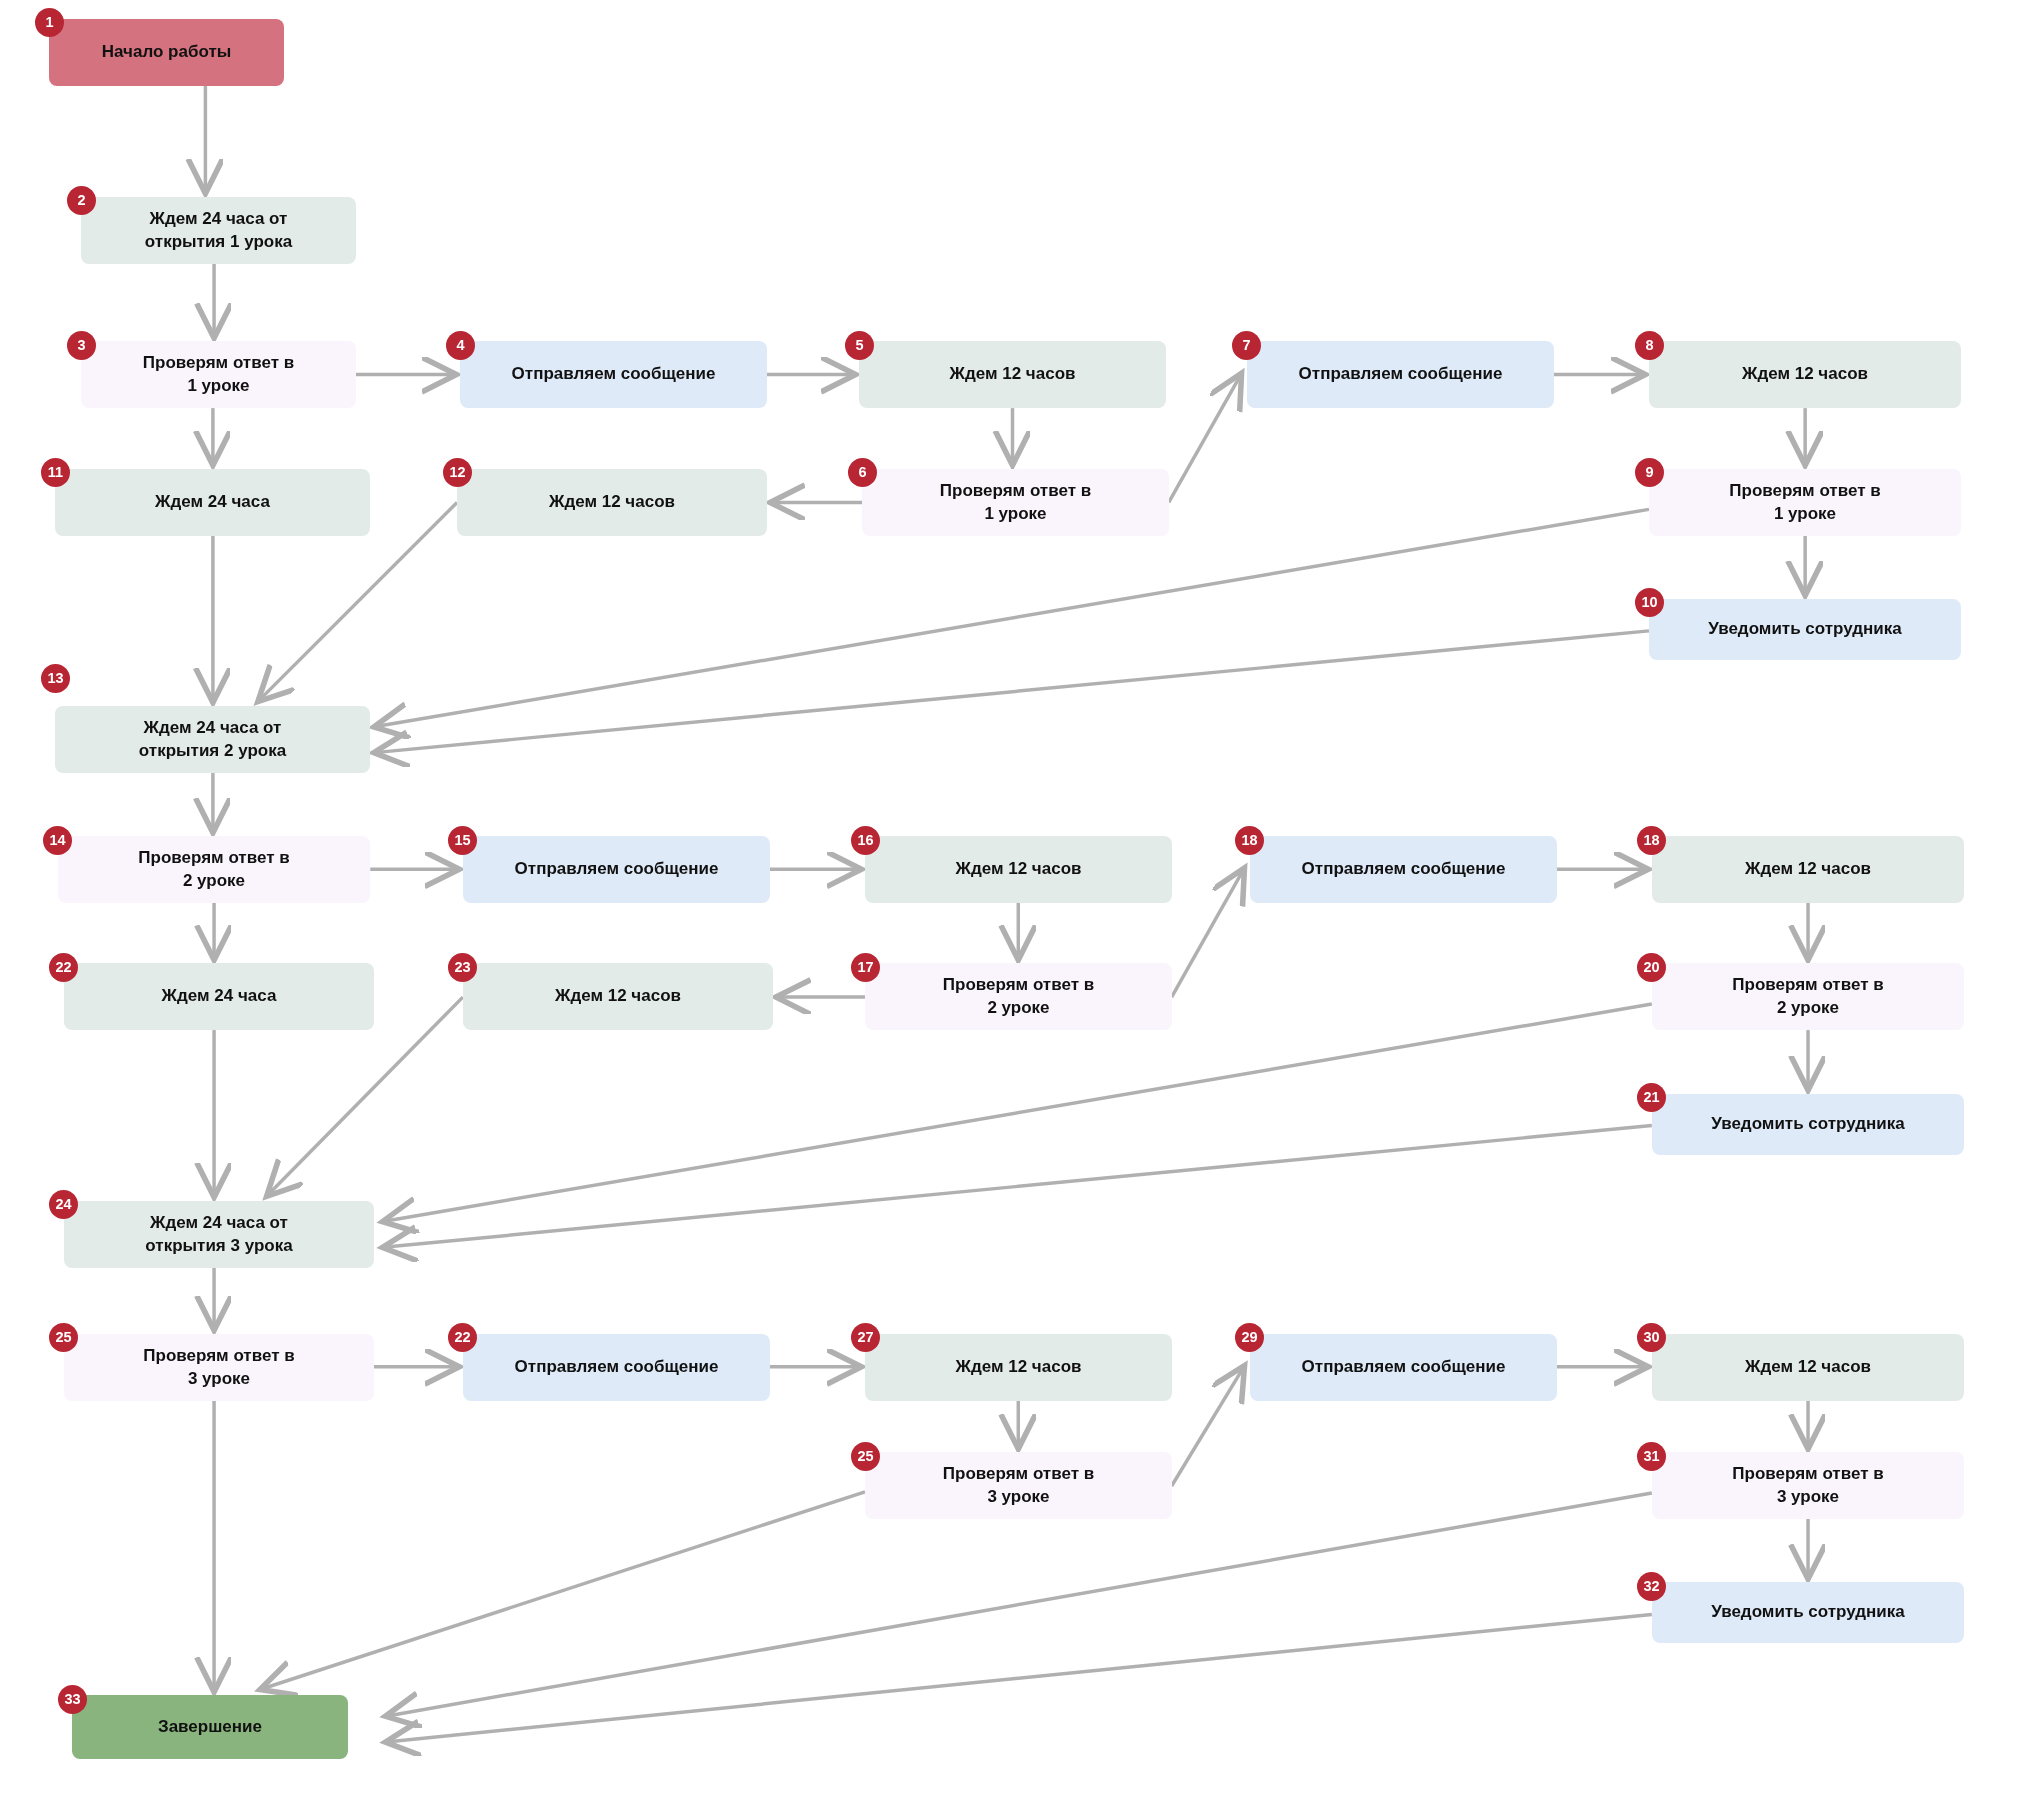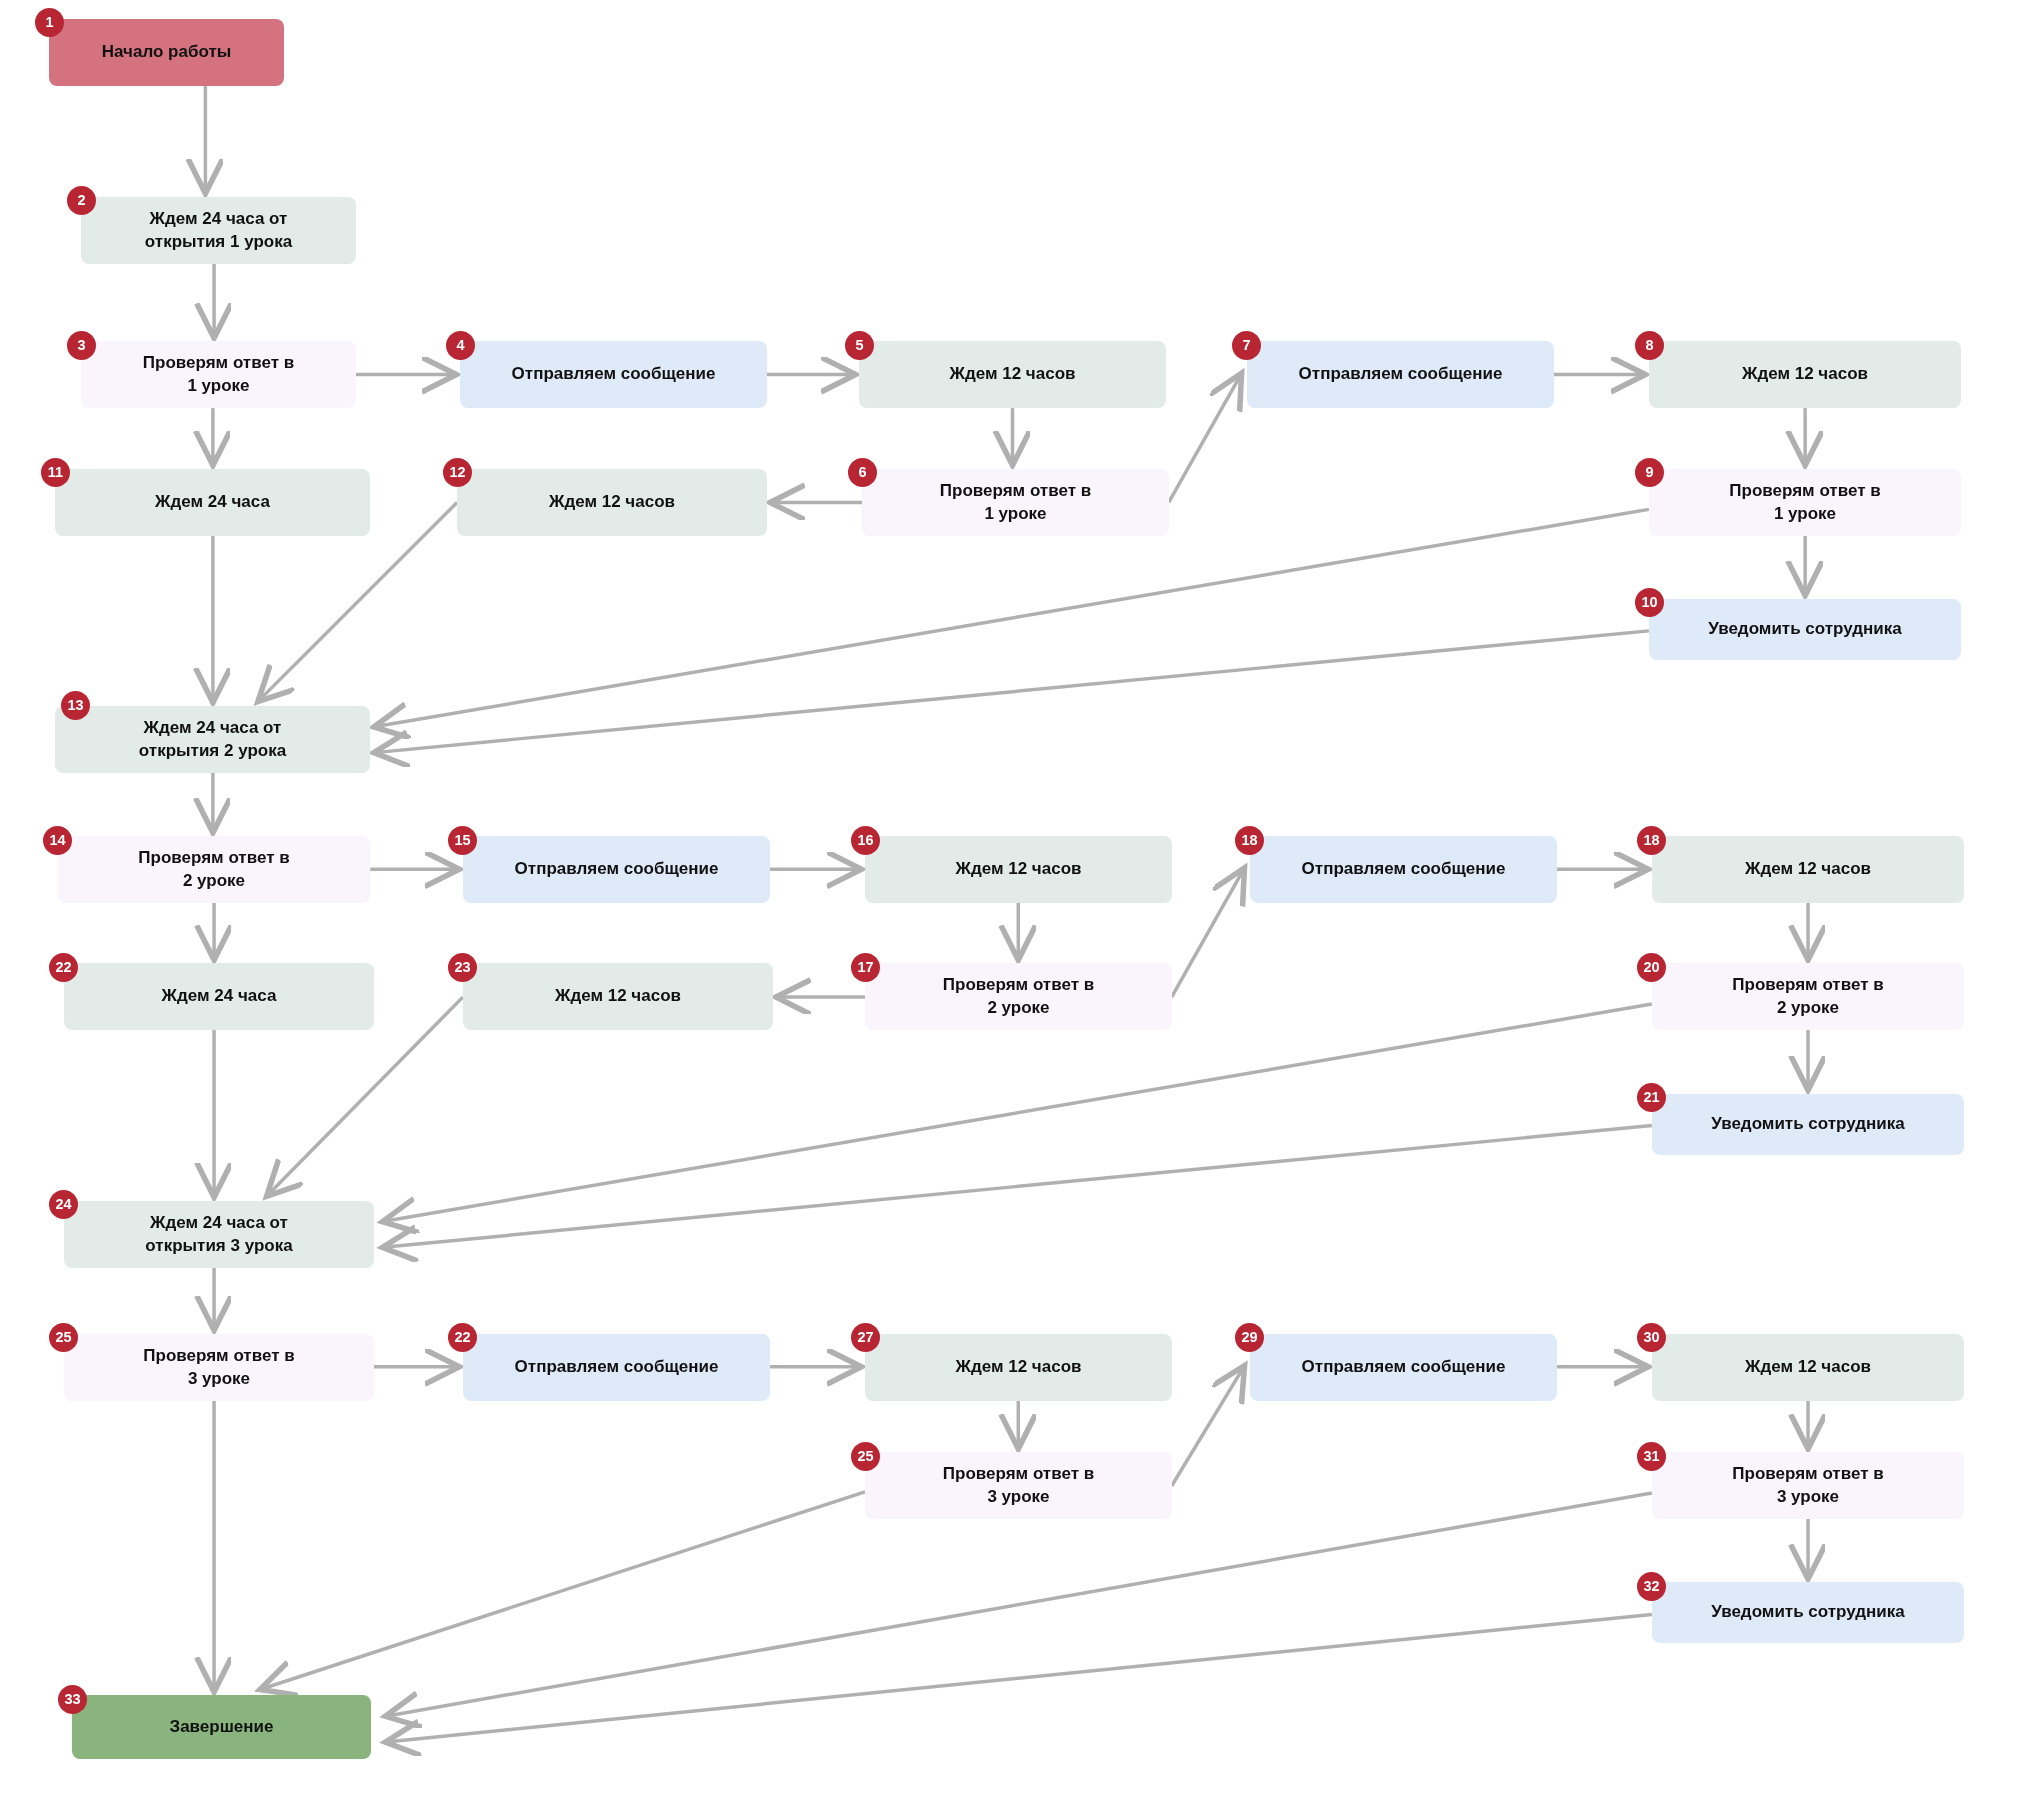--- a/index.html
+++ b/index.html
@@ -139,21 +139,21 @@
 1 уроке</span></div>
       <div class="badge" style="left: 1635px; top: 458px;">9</div>
       <div class="node msg" style="left: 1649px; top: 599px; width: 312px; height: 61px;"><span>Уведомить сотрудника</span></div>
       <div class="badge" style="left: 1635px; top: 588px;">10</div>
       <div class="node wait" style="left: 55px; top: 469px; width: 315px; height: 67px;"><span>Ждем 24 часа</span></div>
       <div class="badge" style="left: 41px; top: 458px;">11</div>
       <div class="node wait" style="left: 457px; top: 469px; width: 310px; height: 67px;"><span>Ждем 12 часов</span></div>
       <div class="badge" style="left: 443px; top: 458px;">12</div>
       <div class="node wait" style="left: 55px; top: 706px; width: 315px; height: 67px;"><span>Ждем 24 часа от
 открытия 2 урока</span></div>
-      <div class="badge" style="left: 41px; top: 691px; margin-left: 20px;">13</div>
+      <div class="badge" style="left: 41px; top: 664px;">13</div>
       <div class="node check" style="left: 58px; top: 836px; width: 312px; height: 67px;"><span>Проверям ответ в
 2 уроке</span></div>
       <div class="badge" style="left: 43px; top: 826px;">14</div>
       <div class="node msg" style="left: 463px; top: 836px; width: 307px; height: 67px;"><span>Отправляем сообщение</span></div>
       <div class="badge" style="left: 448px; top: 826px;">15</div>
       <div class="node wait" style="left: 865px; top: 836px; width: 307px; height: 67px;"><span>Ждем 12 часов</span></div>
       <div class="badge" style="left: 851px; top: 826px;">16</div>
       <div class="node check" style="left: 865px; top: 963px; width: 307px; height: 67px;"><span>Проверям ответ в
 2 уроке</span></div>
       <div class="badge" style="left: 851px; top: 953px;">17</div>
@@ -185,17 +185,17 @@
       <div class="badge" style="left: 851px; top: 1442px;">25</div>
       <div class="node msg" style="left: 1250px; top: 1334px; width: 307px; height: 67px;"><span>Отправляем сообщение</span></div>
       <div class="badge" style="left: 1235px; top: 1323px;">29</div>
       <div class="node wait" style="left: 1652px; top: 1334px; width: 312px; height: 67px;"><span>Ждем 12 часов</span></div>
       <div class="badge" style="left: 1637px; top: 1323px;">30</div>
       <div class="node check" style="left: 1652px; top: 1452px; width: 312px; height: 67px;"><span>Проверям ответ в
 3 уроке</span></div>
       <div class="badge" style="left: 1637px; top: 1442px;">31</div>
       <div class="node msg" style="left: 1652px; top: 1582px; width: 312px; height: 61px;"><span>Уведомить сотрудника</span></div>
       <div class="badge" style="left: 1637px; top: 1572px;">32</div>
-      <div class="node end" style="left: 72px; top: 1695px; width: 299px; height: 64px;"><span>Завершение</span></div>
+      <div class="node end" style="left: 72px; top: 1695px; width: 276px; height: 64px;"><span>Завершение</span></div>
       <div class="badge" style="left: 58px; top: 1685px;">33</div>
     </div>
 </div>
 
 
 </body></html>

